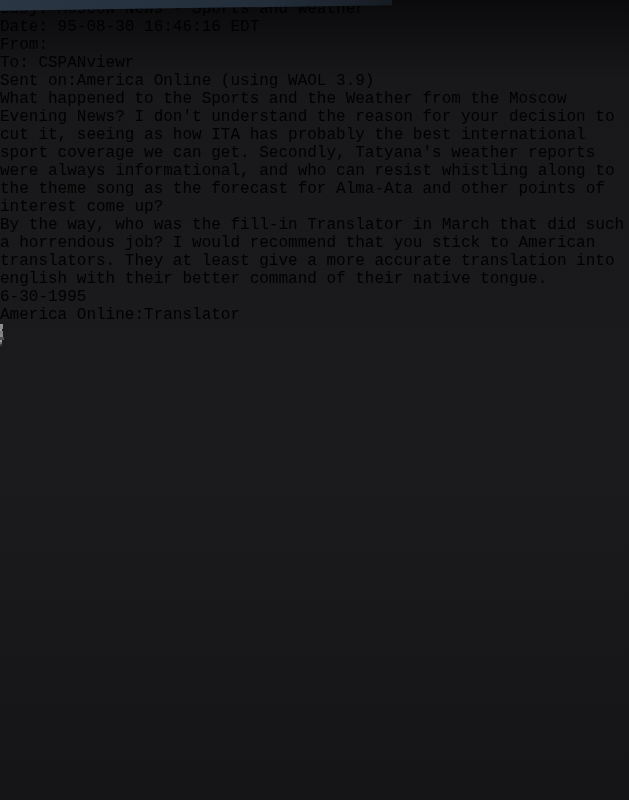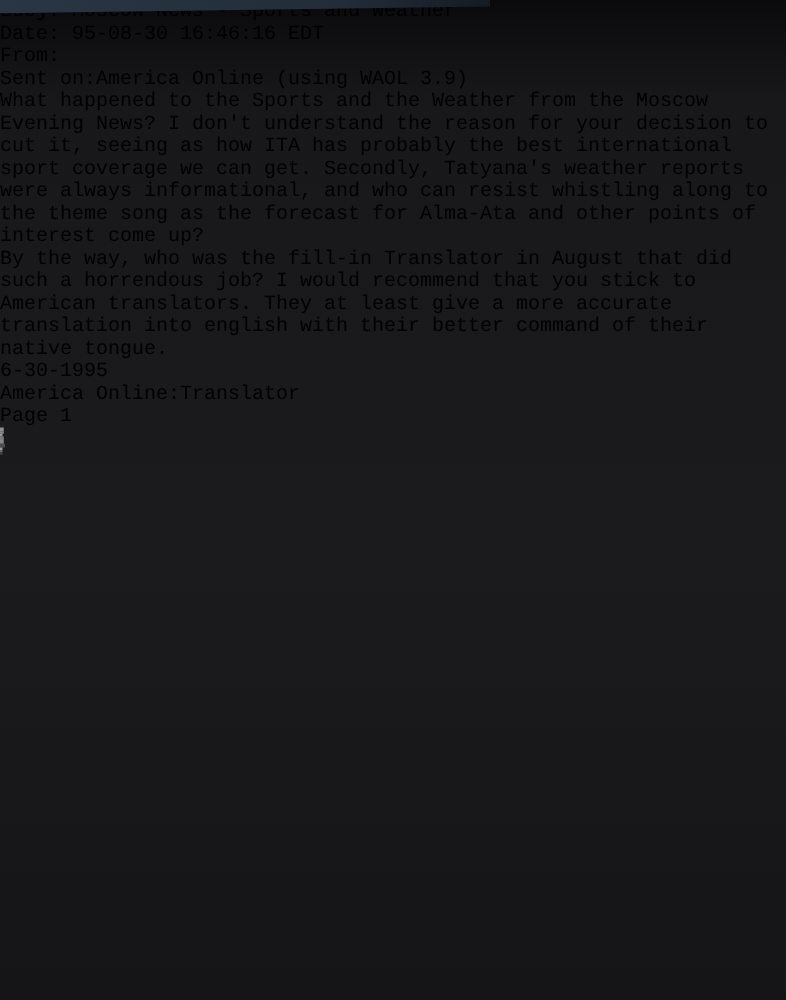--- a/index.html
+++ b/index.html
@@ -74,43 +74,43 @@
   <div class="top-blue-strip"></div>
   <div class="bed-line-top"></div>
   <div class="bed-line-bottom"></div>
 
   <div class="paper">
 
     <div class="mono header-block">
       <div>Subj: Moscow News - Sports and Weather</div>
       <div>Date: 95-08-30 16:46:16 EDT</div>
       <div>From:</div>
+      <div>To: CSPANviewr</div>
       <div>Sent on:America Online (using WAOL 3.9)</div>
     </div>
 
     <div class="redaction redaction-from"></div>
 
     <div class="mono para-1">What happened to the Sports and the Weather from the Moscow Evening News?  I
 don't understand the reason for your decision to cut it, seeing as how ITA has
 probably the best international sport coverage we can get.  Secondly,
 Tatyana's weather reports were always informational, and who can resist
 whistling along to the theme song as the forecast for Alma-Ata and other
 points of interest come up?</div>
 
-    <div class="mono para-2">By the way, who was the fill-in Translator in August that did such a horrendous
+    <div class="mono para-2">By the way, who was the fill-in Translator in March that did such a horrendous
 job?  I would recommend that you stick to American translators.  They at least
 give a more accurate translation into english with their better command of
 their native tongue.</div>
 
 
     <div class="redaction redaction-signature"></div>
 
     <div class="mono footer-date">6-30-1995</div>
     <div class="mono footer-service">America Online:Translator</div>
-    <div class="mono footer-page">Page 1</div>
 
     <div class="speck" style="left:587px; top:30px; width:3px; height:3px; background:#8f8f8f;"></div>
     <div class="speck" style="left:584px; top:132px; width:3px; height:2px; background:#8a8a8a;"></div>
     <div class="speck" style="left:584px; top:160px; width:2px; height:2px; background:#9a9a9a;"></div>
     <div class="speck" style="left:585px; top:450px; width:3px; height:3px; background:#7d7d7d;"></div>
     <div class="speck" style="left:583px; top:713px; width:3px; height:3px; background:#888888;"></div>
     <div class="speck" style="left:586px; top:732px; width:4px; height:3px; background:#4e4e4e;"></div>
     <div class="speck" style="left:577px; top:734px; width:2px; height:2px; background:#9a9a9a;"></div>
   </div>
 

